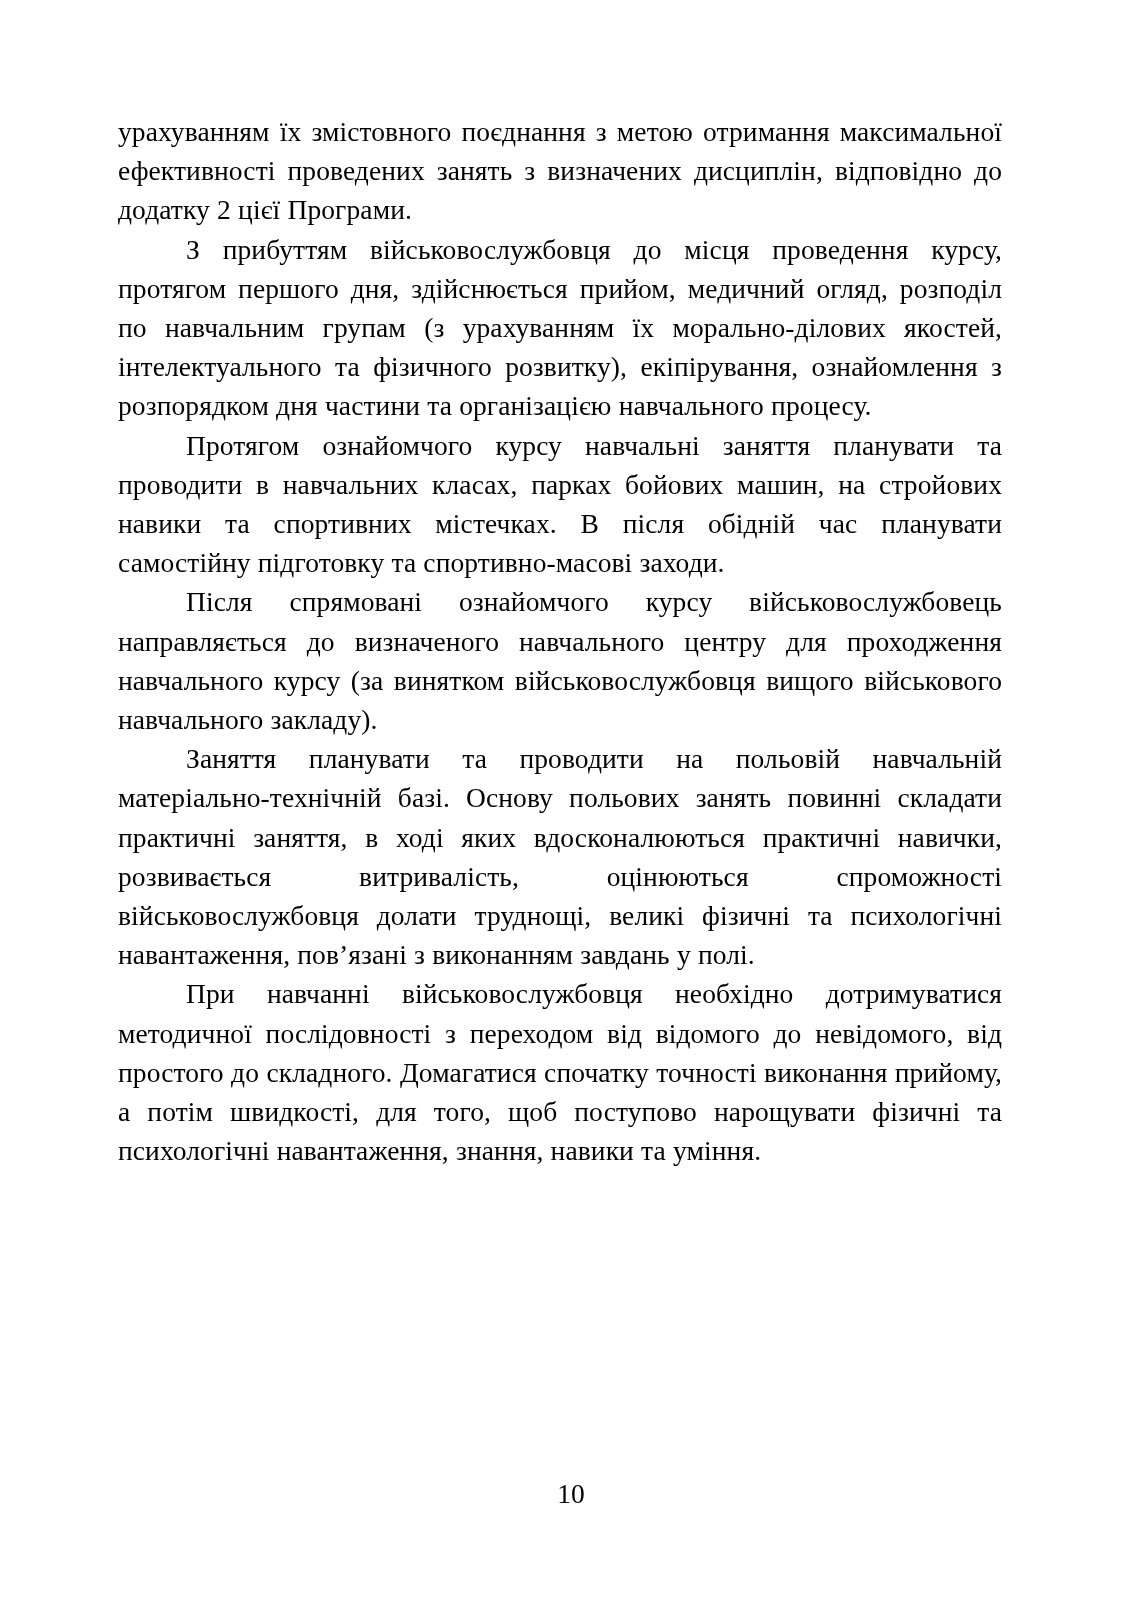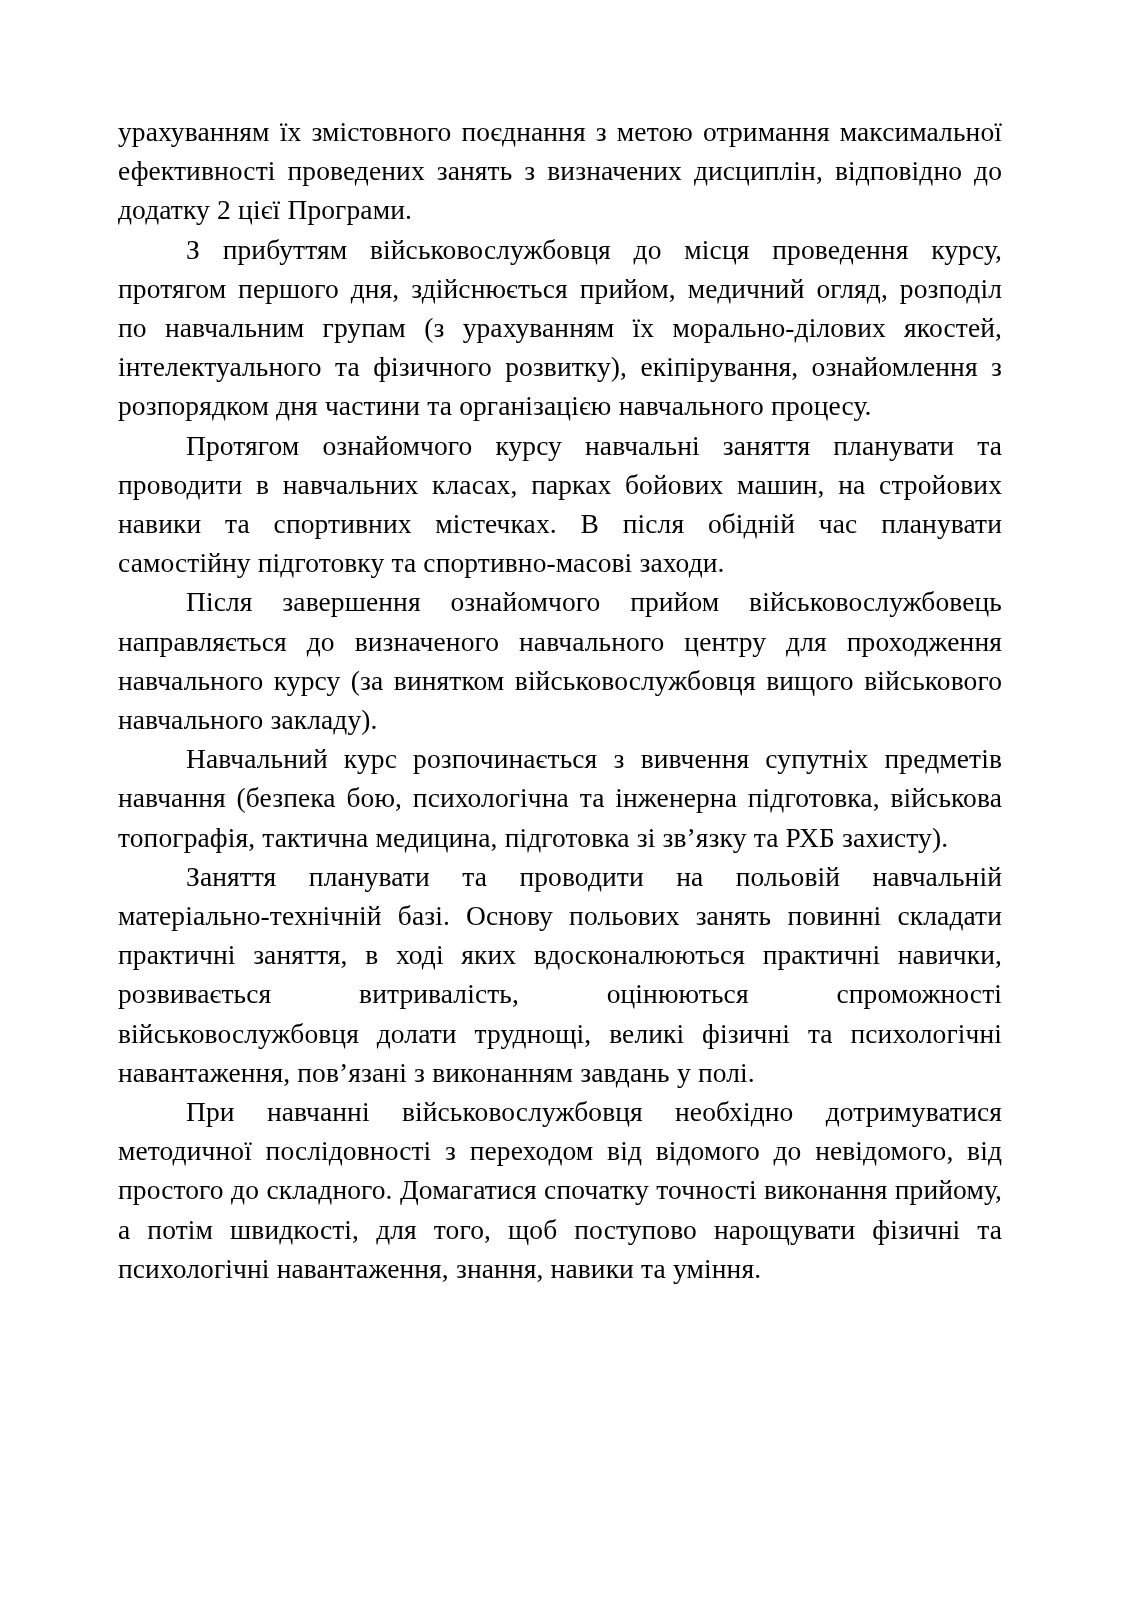--- a/index.html
+++ b/index.html
@@ -64,21 +64,21 @@
 </style>
 </head>
 <body>
 
 <div class="page">
 
   <div class="text-block">
     <p class="para continuation">урахуванням їх змістовного поєднання з метою отримання максимальної ефективності проведених занять з визначених дисциплін, відповідно до додатку 2 цієї Програми.</p>
     <p class="para">З прибуттям військовослужбовця до місця проведення курсу, протягом першого дня, здійснюється прийом, медичний огляд, розподіл по навчальним групам (з урахуванням їх морально-ділових якостей, інтелектуального та фізичного розвитку), екіпірування, ознайомлення з розпорядком дня частини та організацією навчального процесу.</p>
     <p class="para">Протягом ознайомчого курсу навчальні заняття планувати та проводити в навчальних класах, парках бойових машин, на стройових навики та спортивних містечках. В після обідній час планувати самостійну підготовку та спортивно-масові заходи.</p>
-    <p class="para">Після завершення ознайомчого прийом військовослужбовець направляється до визначеного навчального центру для проходження навчального курсу (за винятком військовослужбовця вищого військового навчального закладу).</p>
-    <p class="para">Навчальний курс розпочинається з вивчення супутніх предметів навчання (безпека бою, психологічна та інженерна підготовка, військова топографія, тактична медицина, підготовка зі зв’язку та РХБ захисту).</p>
+    <p class="para">Після спрямовані ознайомчого курсу військовослужбовець направляється до визначеного навчального центру для проходження навчального курсу (за винятком військовослужбовця вищого військового навчального закладу).</p>
     <p class="para">Заняття планувати та проводити на польовій навчальній матеріально-технічній базі. Основу польових занять повинні складати практичні заняття, в ході яких вдосконалюються практичні навички, розвивається витривалість, оцінюються спроможності військовослужбовця долати труднощі, великі фізичні та психологічні навантаження, пов’язані з виконанням завдань у полі.</p>
     <p class="para">При навчанні військовослужбовця необхідно дотримуватися методичної послідовності з переходом від відомого до невідомого, від простого до складного. Домагатися спочатку точності виконання прийому, а потім швидкості, для того, щоб поступово нарощувати фізичні та психологічні навантаження, знання, навики та уміння.</p>
 
   </div>
 
+  <div class="page-number">10</div>
 
 </div>
 
 </body></html>

